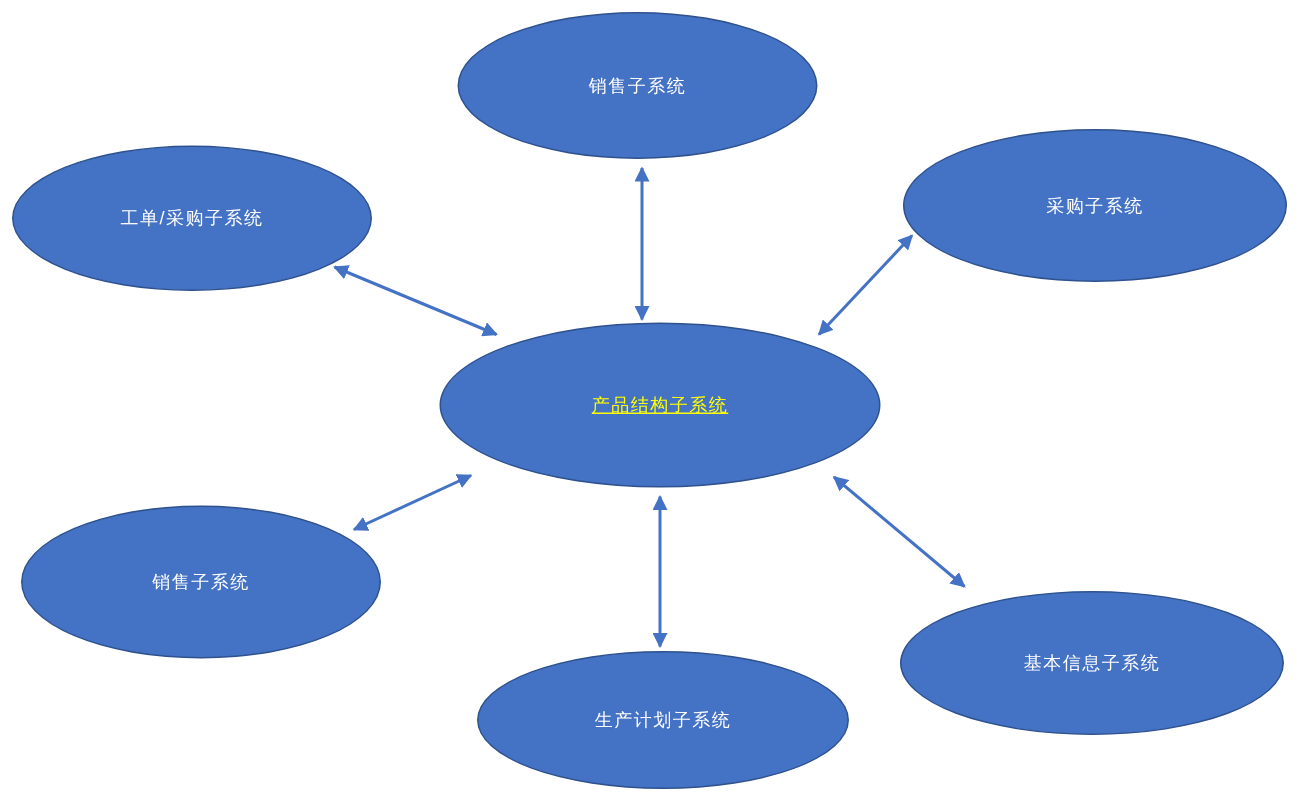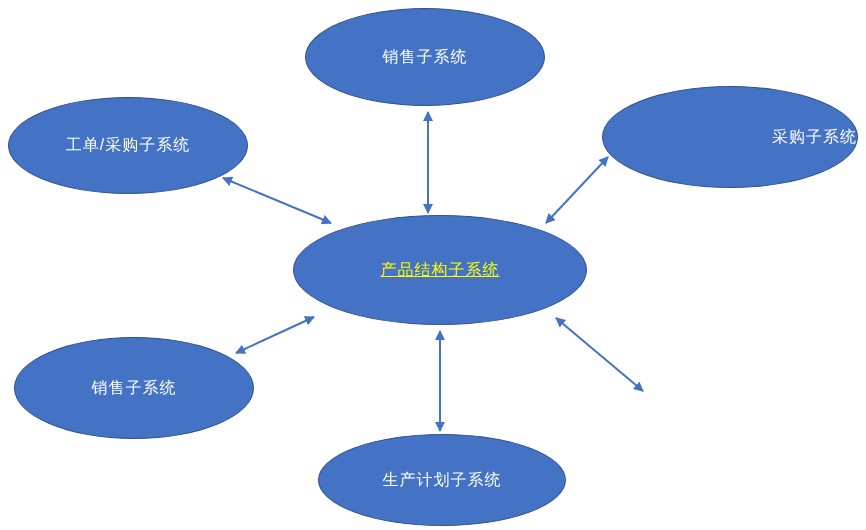--- a/index.html
+++ b/index.html
@@ -24,32 +24,32 @@
   #ah path{fill:var(--arrow);}
   .node{
     position:absolute;
     background:var(--node-fill);
     border:1px solid var(--node-border);
     border-radius:50%;
     display:flex;
     align-items:center;
     justify-content:center;
     color:var(--node-text);
-    font-size:16px;
+    font-size:12px;
     letter-spacing:1px;
     text-align:center;
   }
   .node span{white-space:nowrap;}
   .node.center span{
     color:var(--center-text);
     text-decoration:underline;
     font-family:Liberation Serif, serif;
   }
   #node-sales      {left:305px;top:8px;  width:240px;height:98px;}
-  #node-purchase   {left:602px;top:86px; width:256px;height:102px;justify-content:flex-end;}
+  #node-purchase   {left:602px;top:86px; width:256px;height:102px;}
   #node-workorder  {left:8px;  top:97px; width:240px;height:97px;}
   #node-center     {left:293px;top:215px;width:294px;height:110px;}
   #node-inventory  {left:14px; top:337px;width:240px;height:102px;}
   #node-production {left:318px;top:434px;width:248px;height:92px;}
   #node-basicinfo  {left:600px;top:394px;width:256px;height:96px;}
 </style>
 </head>
 <body>
 
 <div class="canvas">
@@ -85,14 +85,17 @@
   </div>
 
   <div class="node" id="node-inventory">
     <span>销售子系统</span>
   </div>
 
   <div class="node" id="node-production">
     <span>生产计划子系统</span>
   </div>
 
+  <div class="node" id="node-basicinfo">
+    <span>基本信息子系统</span>
+  </div>
 
 </div>
 
 </body></html>

